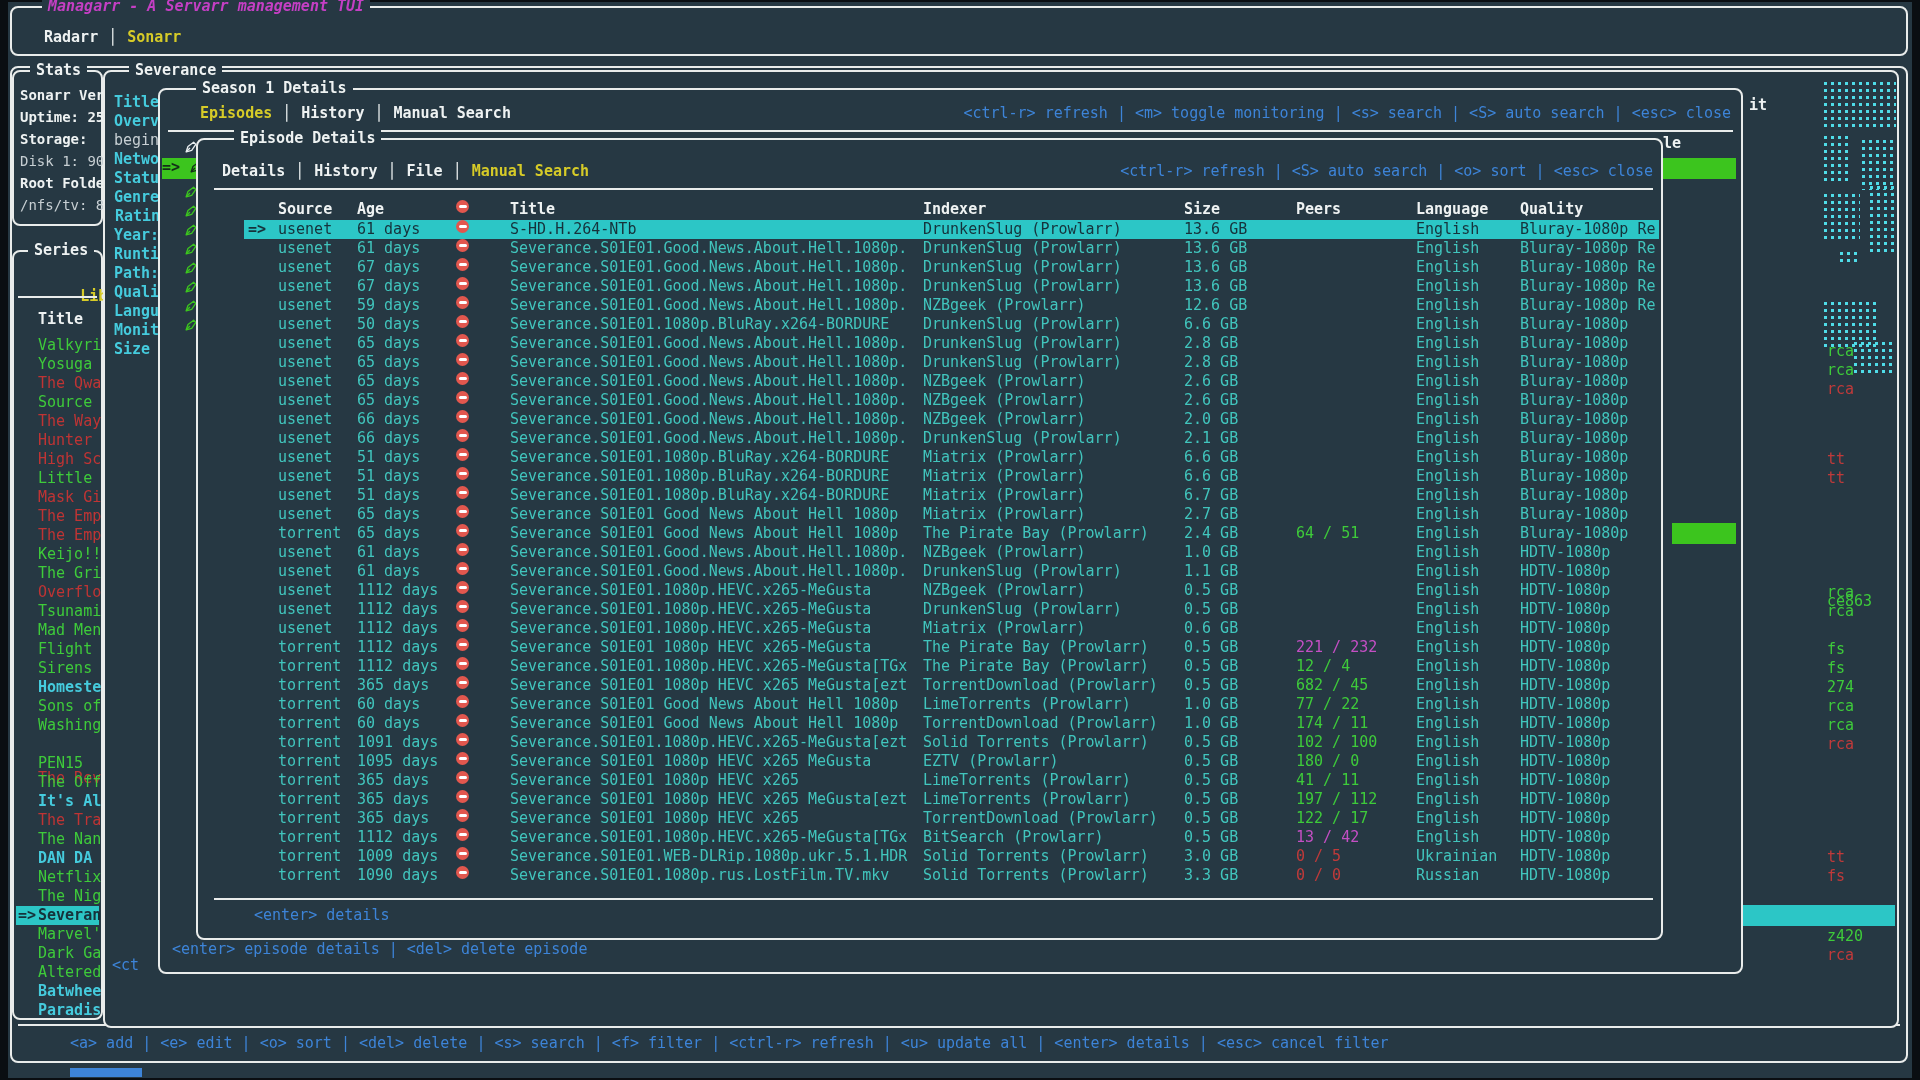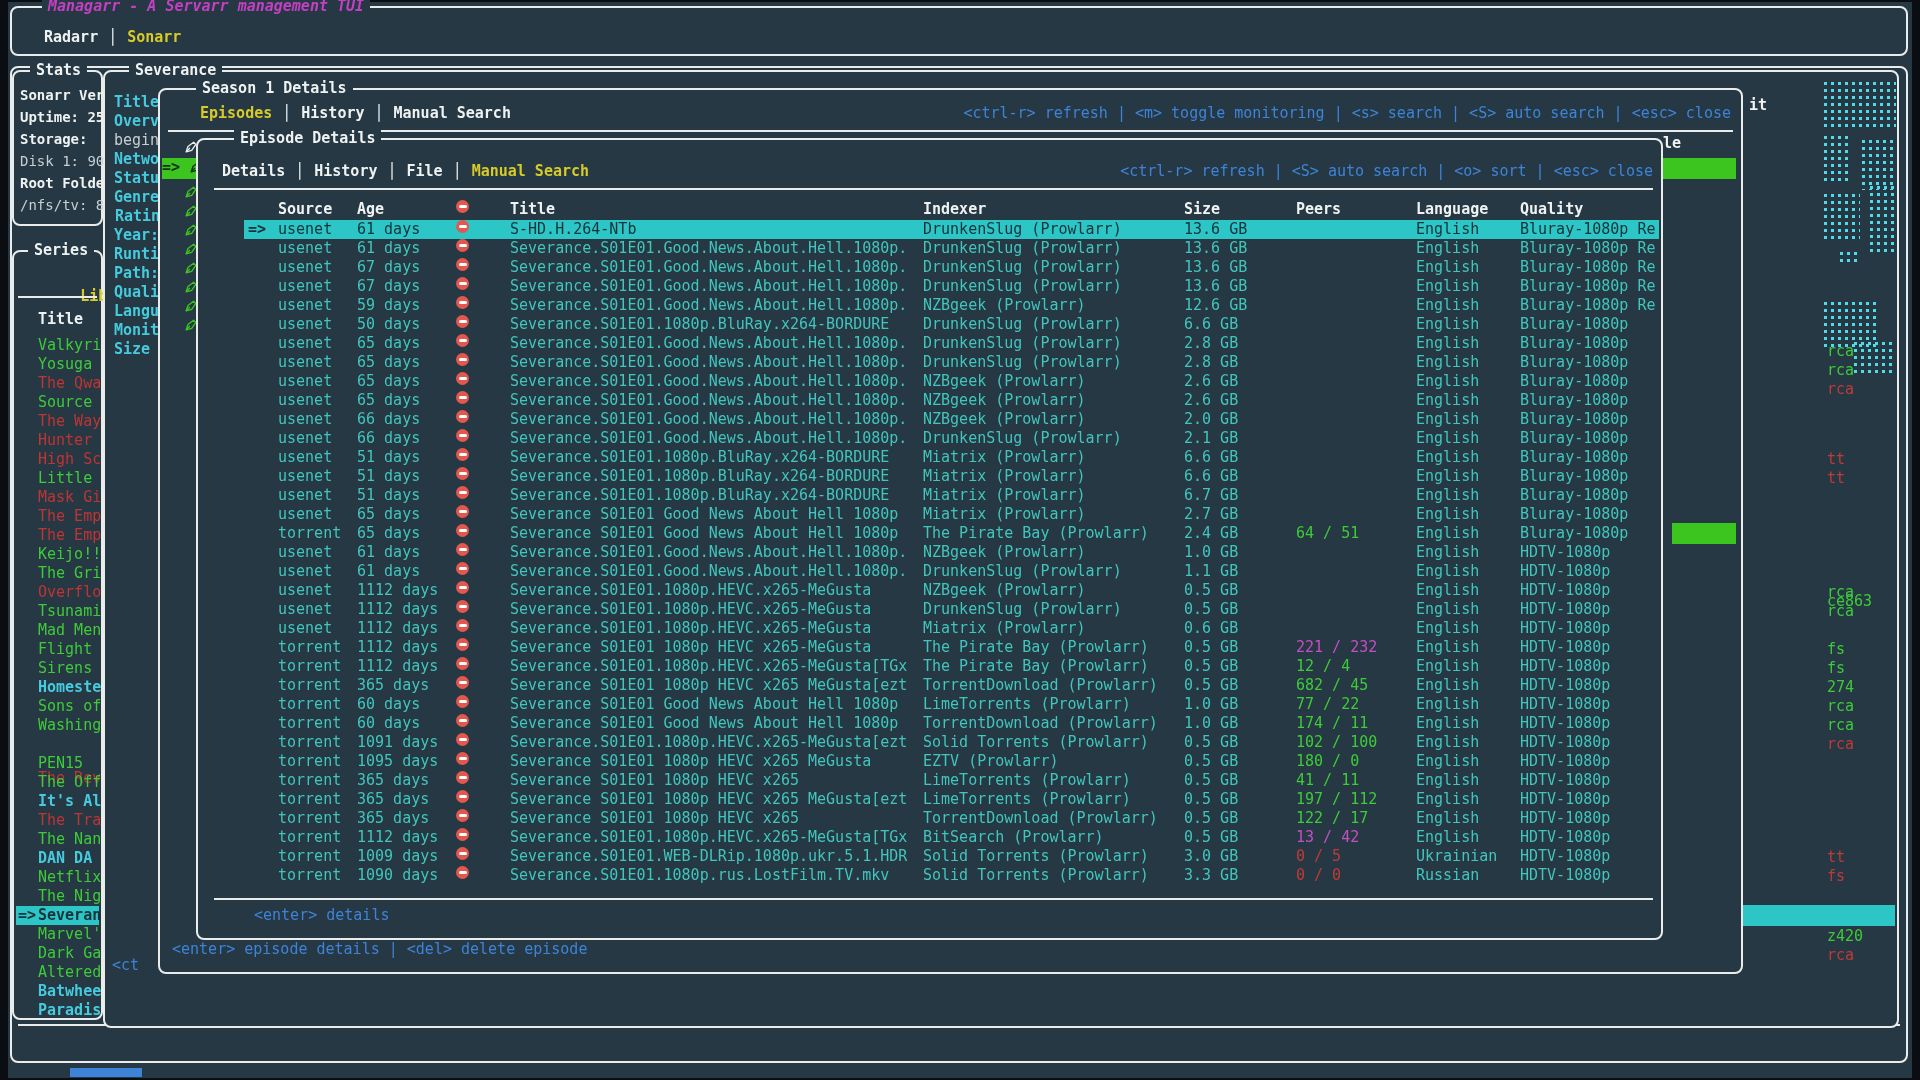--- a/index.html
+++ b/index.html
@@ -64,20 +64,21 @@
     <div class="box-title" style="left:30px;color:var(--magenta);font-style:italic;">Managarr - A Servarr management TUI</div>
     <div class="tabs" style="left:32px;top:20px;">
       <span class="tab">Radarr</span>
       <span class="tsep">│</span>
       <span class="tab active">Sonarr</span>
     </div>
   </div>
 
   <div class="box" style="left:10px;top:66px;width:1894px;height:993px;">
     <div class="sep-line" style="left:6px;right:6px;top:956px;"></div>
+    <div class="kb" style="left:58px;top:966px;">&lt;a&gt; add | &lt;e&gt; edit | &lt;o&gt; sort | &lt;del&gt; delete | &lt;s&gt; search | &lt;f&gt; filter | &lt;ctrl-r&gt; refresh | &lt;u&gt; update all | &lt;enter&gt; details | &lt;esc&gt; cancel filter</div>
   </div>
 
   <div class="box" style="left:12px;top:70px;width:87px;height:152px;">
     <div class="box-title" style="left:16px;">Stats</div>
     <div id="stats-lines">
         <div class="stat-line b" style="top: 14px;">Sonarr Ver</div>
         <div class="stat-line b" style="top: 36px;">Uptime: 25</div>
         <div class="stat-line b" style="top: 58px;">Storage:</div>
         <div class="stat-line" style="top: 80px;">Disk 1: 90</div>
         <div class="stat-line b" style="top: 102px;">Root Folde</div>

